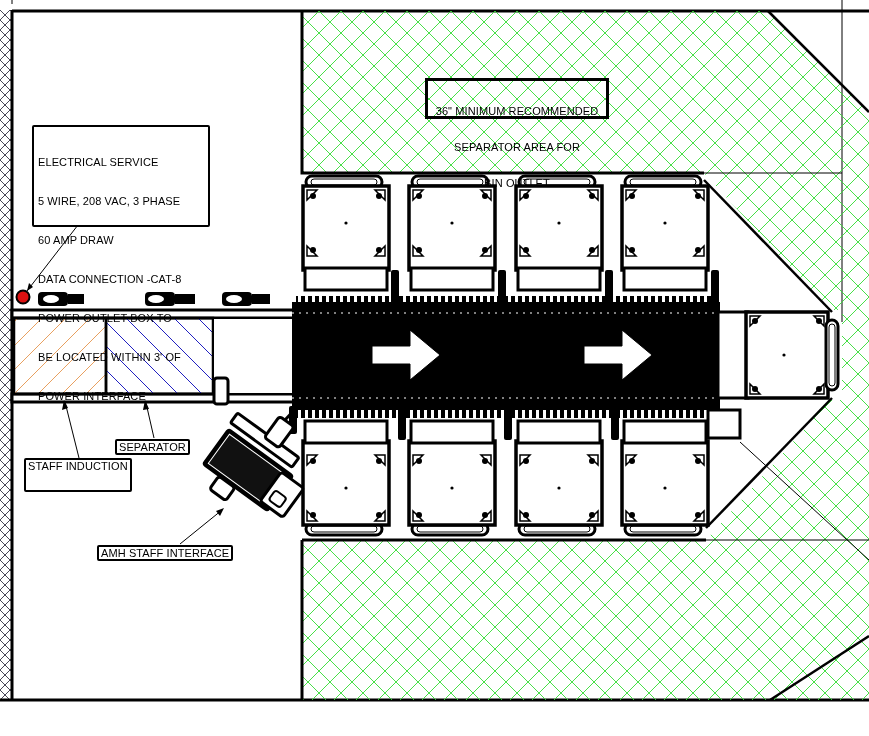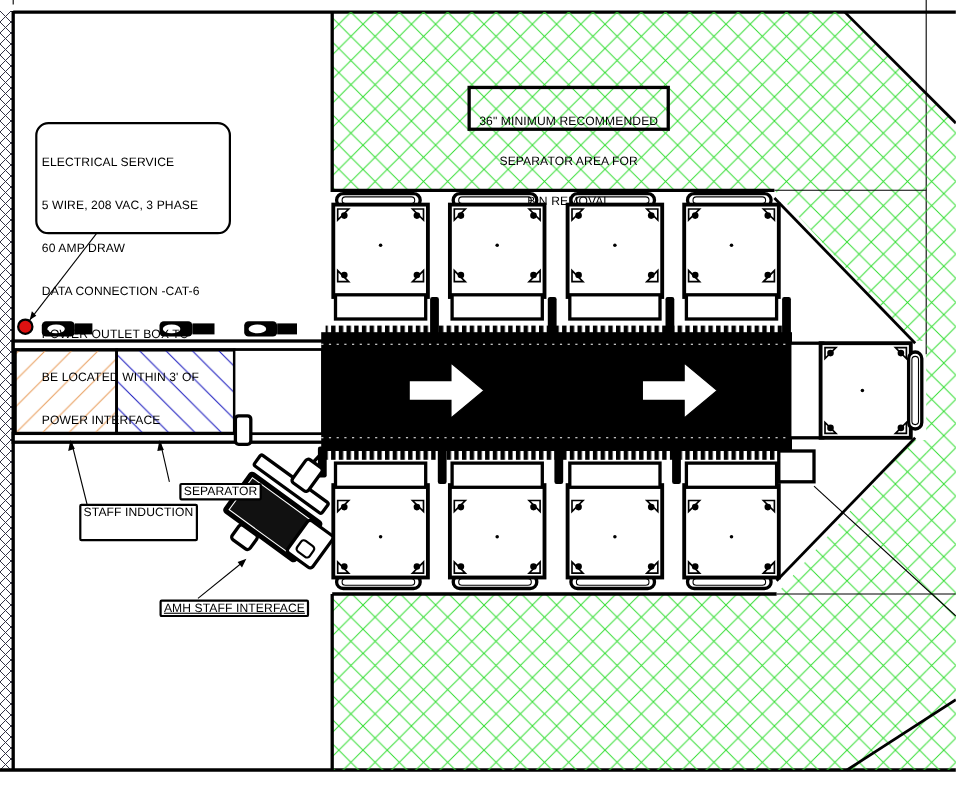--- a/index.html
+++ b/index.html
@@ -3,23 +3,23 @@
   <meta charset="utf-8">
   <style>
     html, body { margin: 0; padding: 0; background: #ffffff; }
     body { width: 869px; height: 736px; overflow: hidden; position: relative; font-family: "Liberation Sans", sans-serif; }
     #plan { position: absolute; left: 0; top: 0; }
     .label-box {
       position: absolute; background: #ffffff; border: 2px solid #000; color: #000;
       font-family: "Liberation Sans", sans-serif; font-size: 11px; line-height: 13px;
       box-sizing: border-box; white-space: pre; letter-spacing: 0.1px;
     }
-    .label-box.thin { border-width: 2px; border-radius: 2px; padding: 0 2px; line-height: 13px; margin-left: 48px; }
+    .label-box.thin { border-width: 2px; border-radius: 2px; padding: 0 2px; line-height: 13px; }
     .clearance-label { text-align: center; background: transparent; line-height: 12px; padding-top: 0; }
-    .elec-label { padding: 3px 0 0 4px; line-height: 13px; border-width: 2px; border-radius: 12px; }
+    .elec-label { padding: 3px 0 0 4px; line-height: 13px; border-width: 2px; border-radius: 2px; margin-top: 14px; }
     .elec-line { display: block; }
   </style>
 </head>
 <body>
 
 <svg id="plan" width="869" height="736" viewBox="0 0 869 736" xmlns="http://www.w3.org/2000/svg">
   <defs>
     <pattern id="greenHatch" patternUnits="userSpaceOnUse" width="22" height="22">
       <path d="M0,0 L22,22 M22,0 L0,22 M-11,11 L11,-11 M11,33 L33,11 M-11,11 L11,33 M11,-11 L33,11" stroke="#33dd33" stroke-width="0.9" fill="none"></path>
     </pattern>
@@ -171,29 +171,29 @@
   <line x1="146" y1="403" x2="154" y2="438" stroke="#000" stroke-width="1"></line>
   <path d="M145,400 L143,410 L149,409 Z" fill="#000"></path>
   <line x1="222" y1="510" x2="180" y2="544" stroke="#000" stroke-width="1"></line>
   <path d="M224,508 L216,511 L220,516 Z" fill="#000"></path>
 </svg>
 
 <div class="label-box elec-label" style="left:32px; top:111px; width:178px; height:102px;">
   <span class="elec-line">ELECTRICAL SERVICE</span>
   <span class="elec-line">5 WIRE, 208 VAC, 3 PHASE</span>
   <span class="elec-line">60 AMP DRAW</span>
-  <span class="elec-line">DATA CONNECTION -CAT-6</span>
+  <span class="elec-line">DATA CONNECTION -CAT-8</span>
   <span class="elec-line">POWER OUTLET BOX TO</span>
   <span class="elec-line">BE LOCATED WITHIN 3' OF</span>
   <span class="elec-line">POWER INTERFACE</span>
 </div>
 
 <div class="label-box clearance-label" style="left:425px; top:78px; width:184px; height:41px; border-width:3px; font-size:11px;">
   <span class="elec-line">36" MINIMUM RECOMMENDED</span>
   <span class="elec-line">SEPARATOR AREA FOR</span>
-  <span class="elec-line">BIN REMOVAL</span>
+  <span class="elec-line">BIN OUTLET</span>
 </div>
 
 <div class="label-box thin" style="left:115px; top:439px; height:16px;">SEPARATOR</div>
 
 <div class="label-box thin" style="left:24px; top:458px; height:34px;">STAFF INDUCTION</div>
 
-<div class="label-box thin" style="left:97px; top:545px; height:16px;text-decoration:underline;">AMH STAFF INTERFACE</div>
+<div class="label-box thin" style="left:97px; top:545px; height:16px;">AMH STAFF INTERFACE</div>
 
 </body></html>

